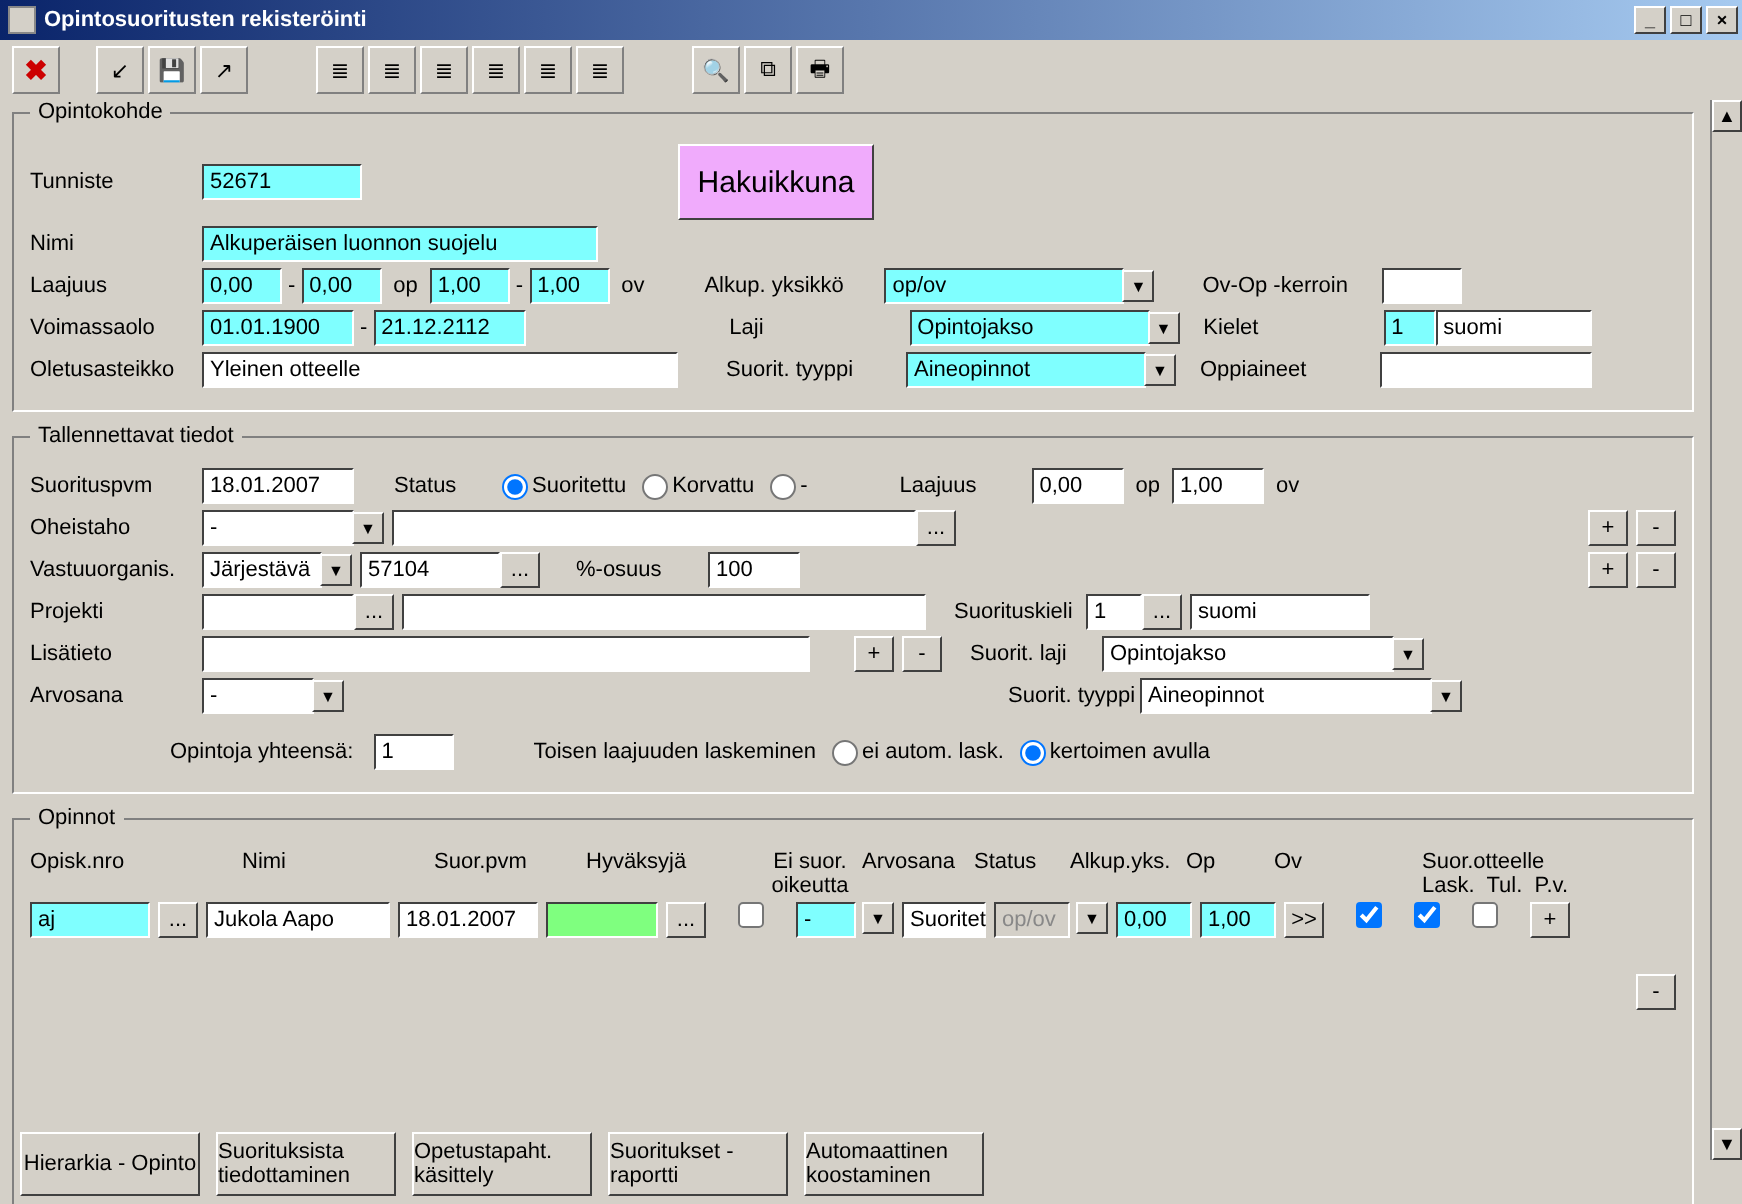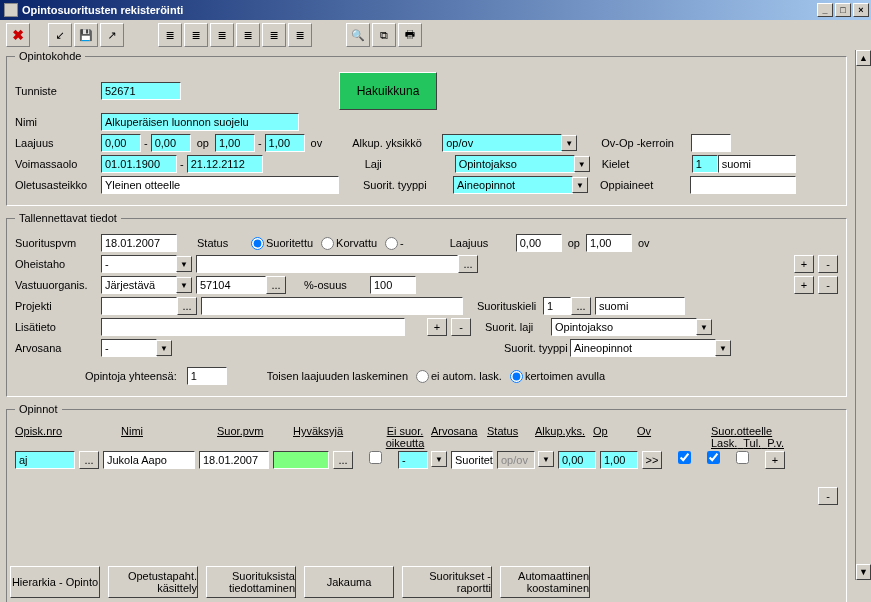--- a/index.html
+++ b/index.html
@@ -98,47 +98,47 @@
   .field.right { }
   .dd { width:16px; height:16px;
     border:1px solid #fff; border-right-color:#404040; border-bottom-color:#404040;
     background:#d4d0c8; display:inline-flex; align-items:center; justify-content:center;
     font-size:8px; margin-left:-1px;
   }
   .btn {
     height: 20px;
     border:1px solid #fff;
     border-right-color:#404040; border-bottom-color:#404040;
-    background:#22c55e;
+    background:#f0abfc;
     padding: 18px 8px;
     display:inline-flex; align-items:center; justify-content:center;
-    font-family:inherit; font-size:12px;
+    font-family:inherit; font-size:15px;
   }
   .smbtn {
     width:20px; height:18px;
     border:1px solid #fff; border-right-color:#404040; border-bottom-color:#404040;
     background:#d4d0c8;
     display:inline-flex; align-items:center; justify-content:center;
     font-size:11px;
   }
   .radio { margin: 0 2px 0 8px; vertical-align:middle; }
   .chk { margin: 0 2px; }
 
   .bottombar {
     position:absolute; left:0; right:0; bottom:4px;
     display:flex; gap:8px; padding: 0 10px;
   }
   .bigbtn {
     height:32px; width:90px;
     border:1px solid #fff; border-right-color:#404040; border-bottom-color:#404040;
     background:#d4d0c8;
     display:flex; align-items:center; justify-content:center; flex-direction:column;
-    font-size:11px; text-align:right; line-height:12px;
-  }
-  .col-lbl { font-size:11px;text-decoration:underline; }
+    font-size:11px; text-align:left; line-height:12px;
+  }
+  .col-lbl { font-size:11px; }
   .opinnot-row { display:flex; align-items:flex-start; gap:4px; }
 </style>
 </head>
 <body>
 
 <div class="titlebar">
   <span class="title-icon"></span>
   <span class="title">Opintosuoritusten rekisteröinti</span>
   <span class="winbtn">_</span>
   <span class="winbtn">□</span>
@@ -301,21 +301,21 @@
   <span class="smbtn">...</span>
 
   <span style="flex:1"></span>
   <span class="smbtn">+</span>
   <span style="width:4px"></span>
   <span class="smbtn">-</span>
 </div>
 
 <div class="row">
   <span class="lbl">Vastuuorganis.</span>
-  <span class="field" style="width:76px">
+  <span class="field" style="width:60px">
           <span>Järjestävä</span>
         </span>
   <span class="dd">▼</span>
   <span style="width:4px"></span>
   <span class="field" style="width:70px">
           <span>57104</span>
         </span>
   <span class="smbtn">...</span>
   <span style="width:4px"></span>
 
@@ -476,18 +476,17 @@
 
 <div class="vscroll">
   <div class="scroll-arrow">▲</div>
   <div class="scroll-arrow down">▼</div>
 </div>
 
 </div>
 
 <div class="bottombar">
   <div class="bigbtn">Hierarkia - Opinto</div>
+  <div class="bigbtn">Suorituksista tiedottaminen</div>
   <div class="bigbtn">Opetustapaht. käsittely</div>
-  <div class="bigbtn">Suorituksista tiedottaminen</div>
-  <div class="bigbtn">Jakauma</div>
   <div class="bigbtn">Suoritukset -raportti</div>
   <div class="bigbtn">Automaattinen koostaminen</div>
 </div>
 
 </body></html>

